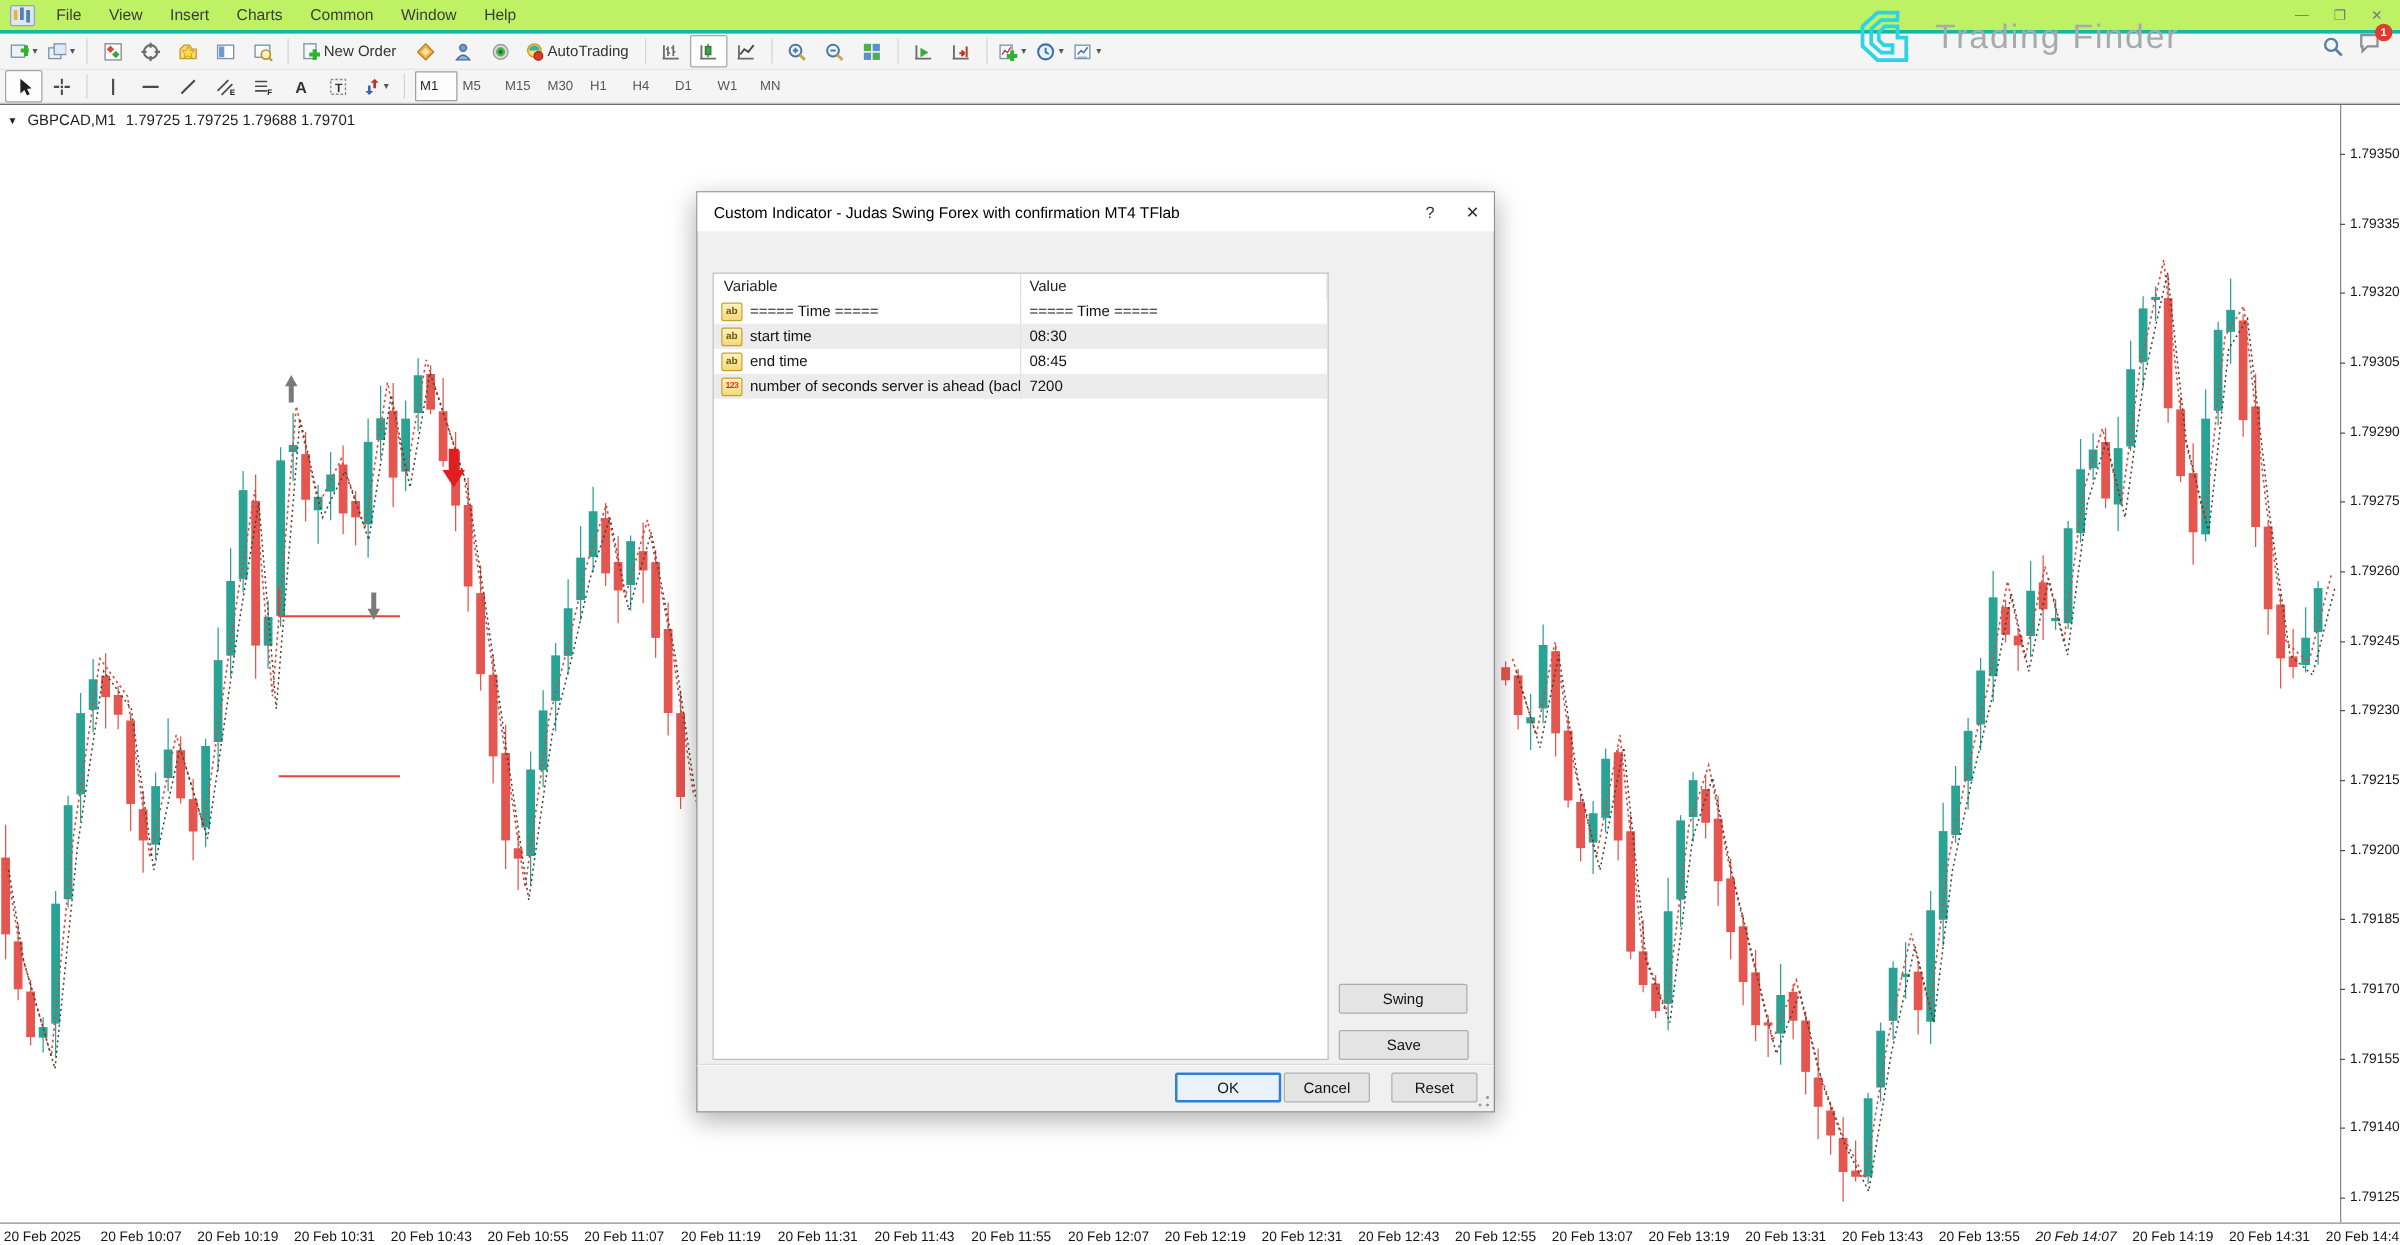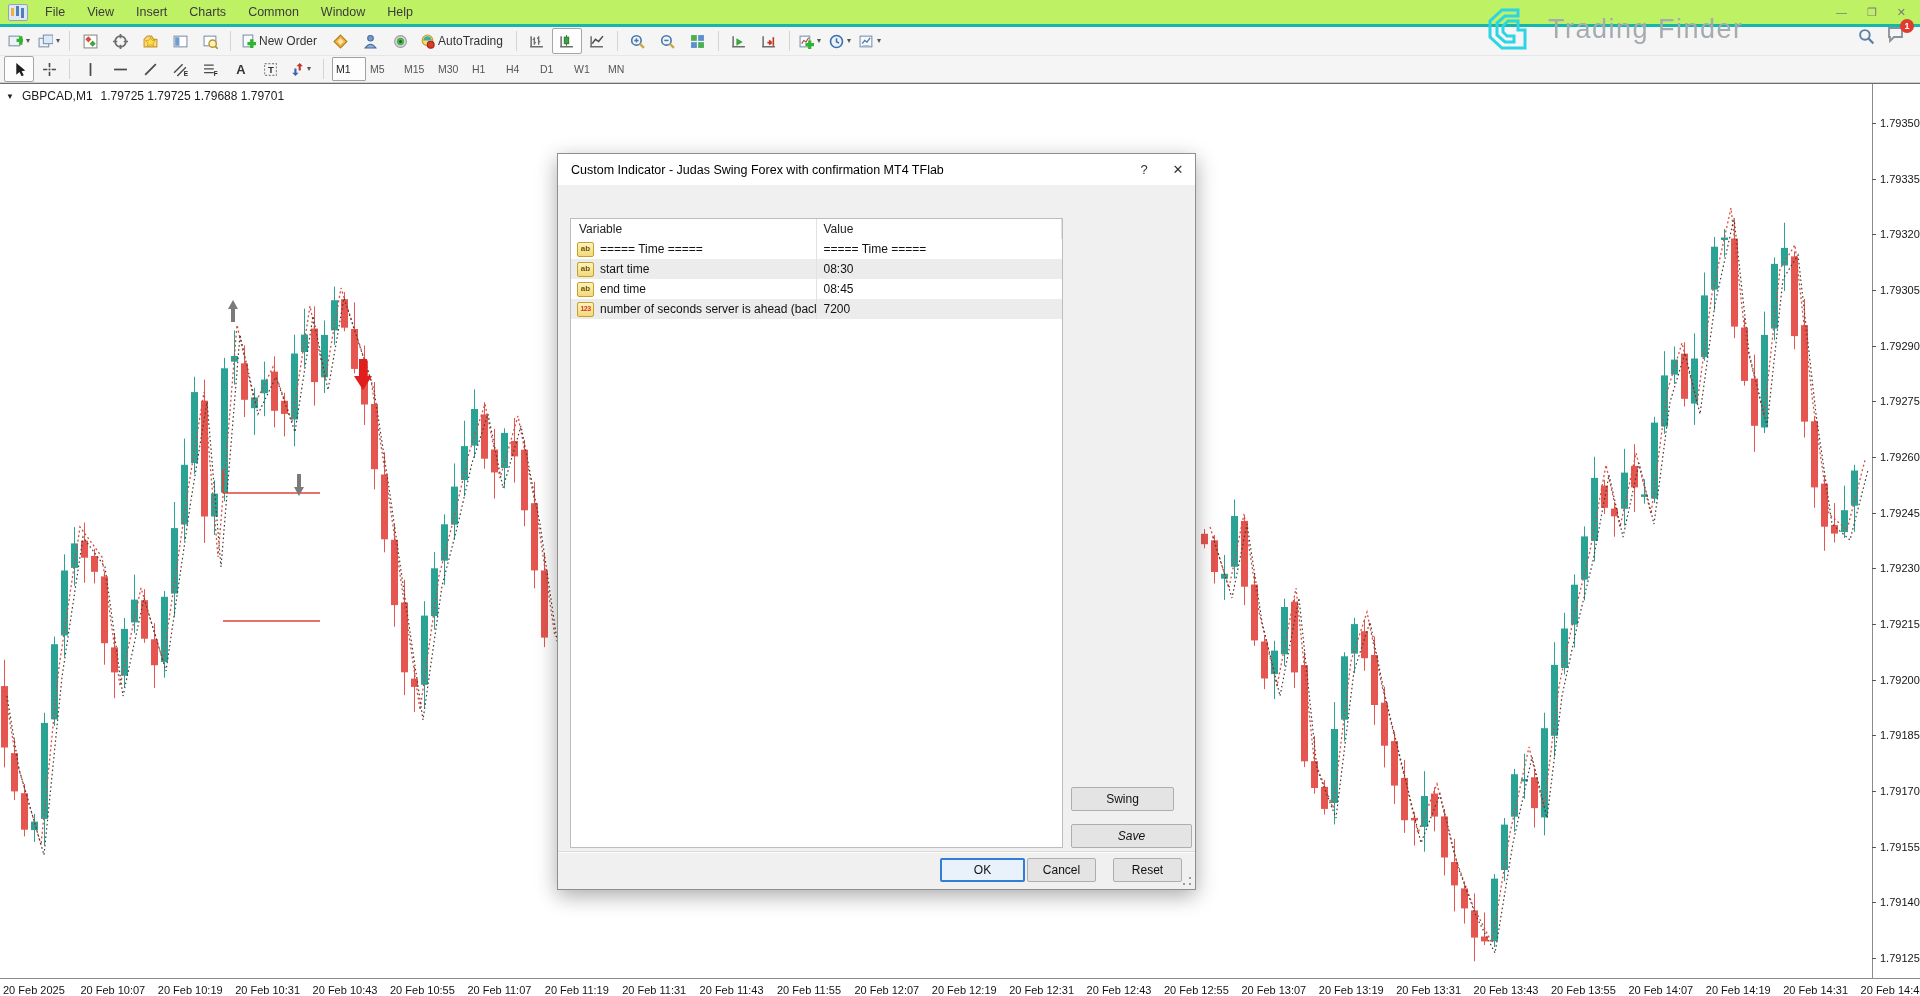--- a/index.html
+++ b/index.html
@@ -656,21 +656,21 @@
       <div class="ta-label" style="left: 854.4px;">20 Feb 12:07</div>
       <div class="ta-label" style="left: 931.8px;">20 Feb 12:19</div>
       <div class="ta-label" style="left: 1009.2px;">20 Feb 12:31</div>
       <div class="ta-label" style="left: 1086.6px;">20 Feb 12:43</div>
       <div class="ta-label" style="left: 1164px;">20 Feb 12:55</div>
       <div class="ta-label" style="left: 1241.4px;">20 Feb 13:07</div>
       <div class="ta-label" style="left: 1318.8px;">20 Feb 13:19</div>
       <div class="ta-label" style="left: 1396.2px;">20 Feb 13:31</div>
       <div class="ta-label" style="left: 1473.6px;">20 Feb 13:43</div>
       <div class="ta-label" style="left: 1551px;">20 Feb 13:55</div>
-      <div class="ta-label" style="left: 1628.4px;">20 Feb 14:07</div>
+      <div class="ta-label" style="left: 1628.4px; font-style: italic;">20 Feb 14:07</div>
       <div class="ta-label" style="left: 1705.8px;">20 Feb 14:19</div>
       <div class="ta-label" style="left: 1783.2px;">20 Feb 14:31</div>
       <div class="ta-label" style="left: 1860.6px;">20 Feb 14:43</div>
     </div>
 </div>
 
 <div class="dialog">
   <div class="dlg-title">
     <span>Custom Indicator - Judas Swing Forex with confirmation MT4 TFlab</span>
     <span class="dlg-sysbtn help">?</span>
@@ -705,19 +705,19 @@
       <div class="tbl-row shade">
         <div class="tbl-cell var">
           <span class="ticon n123">123</span>
           <span>number of seconds server is ahead (backtest)</span>
         </div>
         <div class="tbl-cell val">7200</div>
       </div>
     </div>
 
   <button class="dlg-btn" style="left:513px;top:633px;width:103px;">Swing</button>
-  <button class="dlg-btn" style="left:513px;top:670px;width:121px;font-style:italic;">Save</button>
+  <button class="dlg-btn" style="left:513px;top:670px;width:104px;">Save</button>
   <div class="dlg-sep"></div>
   <button class="dlg-btn default" style="left:382px;top:704px;width:85px;">OK</button>
   <button class="dlg-btn" style="left:469px;top:704px;width:69px;">Cancel</button>
   <button class="dlg-btn" style="left:555px;top:704px;width:69px;">Reset</button>
   <div class="grip"></div>
 </div>
 
 </body></html>

